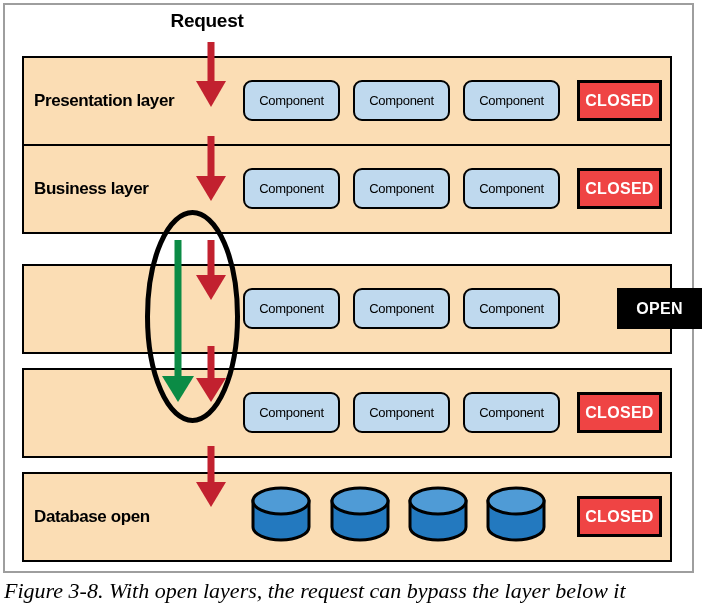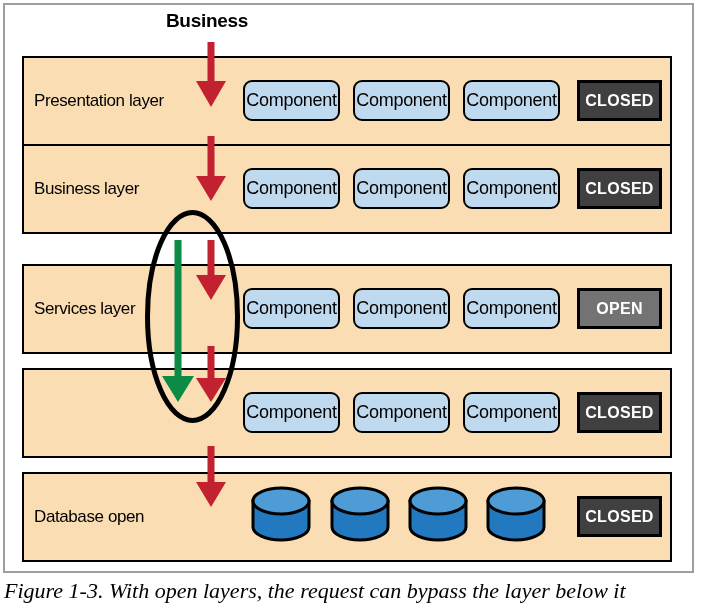--- a/index.html
+++ b/index.html
@@ -45,58 +45,58 @@
     border: 2px solid #000;
     z-index: 1;
   }
   .layer-label {
     position: absolute;
     left: 10px;
     top: 0;
     height: 86px;
     line-height: 86px;
     font-size: 17px;
-    font-weight: normal;
+    font-weight: bold;
     letter-spacing: -0.4px;
     color: #000;
     white-space: nowrap;
   }
   .component {
     position: absolute;
     top: 22px;
     width: 93px;
     height: 37px;
     background: #bfd9ee;
     border: 2px solid #000;
     border-radius: 9px;
     text-align: center;
     line-height: 37px;
-    font-size: 18px;
+    font-size: 13px;
     letter-spacing: -0.3px;
     color: #000;
   }
   .comp-1 { left: 219px; }
   .comp-2 { left: 329px; }
   .comp-3 { left: 439px; }
   .badge {
     position: absolute;
     left: 553px;
     top: 22px;
     width: 79px;
     height: 35px;
     border: 3px solid #000;
     text-align: center;
     line-height: 35px;
     font-size: 16px;
     font-weight: bold;
     letter-spacing: 0.3px;
     color: #ffffff;
   }
-  .badge.closed { background: #404040; }
-  .badge.open   { background: #737373; }
+  .badge.closed { background: #ef4444; }
+  .badge.open   { background: #000000; margin-left: 40px; }
   .cylinder {
     position: absolute;
     top: 11px;
     width: 62px;
     height: 60px;
   }
   .cyl-1 { left: 226px; }
   .cyl-2 { left: 305px; }
   .cyl-3 { left: 383px; }
   .cyl-4 { left: 461px; }
@@ -121,40 +121,39 @@
     white-space: nowrap;
   }
 </style>
 </head>
 <body>
 
 <div class="stage">
 
   <div class="frame"></div>
 
-  <div class="request-label">Business</div>
+  <div class="request-label">Request</div>
 
   <div class="layer" style="top:56px">
     <span class="layer-label">Presentation layer</span>
     <div class="component comp-1">Component</div>
     <div class="component comp-2">Component</div>
     <div class="component comp-3">Component</div>
     <div class="badge closed">CLOSED</div>
   </div>
 
   <div class="layer" style="top:144px">
     <span class="layer-label">Business layer</span>
     <div class="component comp-1">Component</div>
     <div class="component comp-2">Component</div>
     <div class="component comp-3">Component</div>
     <div class="badge closed">CLOSED</div>
   </div>
 
   <div class="layer" style="top:264px">
-    <span class="layer-label">Services layer</span>
     <div class="component comp-1">Component</div>
     <div class="component comp-2">Component</div>
     <div class="component comp-3">Component</div>
     <div class="badge open">OPEN</div>
   </div>
 
   <div class="layer" style="top:368px">
     <div class="component comp-1">Component</div>
     <div class="component comp-2">Component</div>
     <div class="component comp-3">Component</div>
@@ -209,15 +208,15 @@
       <rect x="174.5" y="240" width="7" height="138"></rect>
       <polygon points="162,376 194,376 178,402"></polygon>
     </g>
 
     <g fill="#c2212f">
       <rect x="207.5" y="446" width="7" height="38"></rect>
       <polygon points="196,482 226,482 211,507"></polygon>
     </g>
   </svg>
 
-  <div class="caption">Figure 1-3. With open layers, the request can bypass the layer below it</div>
+  <div class="caption">Figure 3-8. With open layers, the request can bypass the layer below it</div>
 
 </div>
 
 </body></html>

